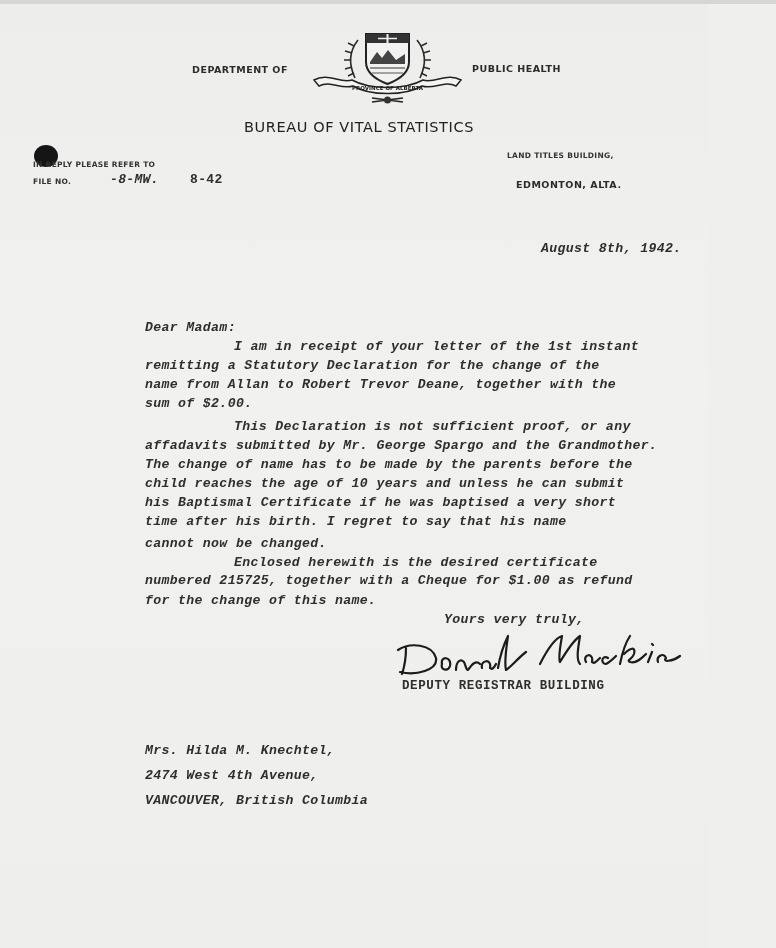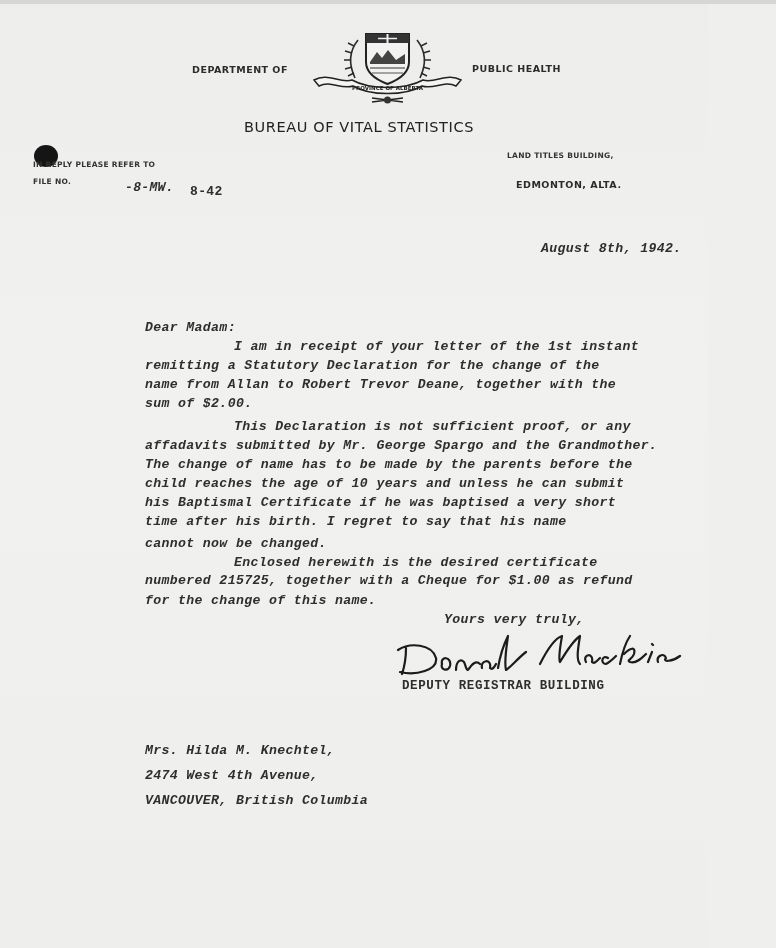--- a/index.html
+++ b/index.html
@@ -69,22 +69,22 @@
 
     <path d="M62 70 L93 74 M62 74 L93 70" stroke="#222" stroke-width="1.4"></path>
     <circle cx="77.5" cy="72" r="3.5" fill="#333"></circle>
   </svg>
 
   <div class="hdr-bureau">BUREAU OF VITAL STATISTICS</div>
 
   <div class="blot"></div>
   <div class="tiny" style="left:33px;top:160px;">IN REPLY PLEASE REFER TO</div>
   <div class="tiny" style="left:33px;top:177px;">FILE NO.</div>
-  <div class="type" style="left:110px;top:180px;font-size:13px;margin-left:15px;">-8-MW.</div>
-  <div class="type upright" style="left:190px;top:172px;font-size:13px;margin-top:12px;">8-42</div>
+  <div class="type" style="left:110px;top:172px;font-size:13px;">-8-MW.</div>
+  <div class="type upright" style="left:190px;top:172px;font-size:13px;">8-42</div>
 
   <div class="tiny" style="left:507px;top:151px;">LAND TITLES BUILDING,</div>
   <div class="hdr-small" style="left:516px;top:179px;">EDMONTON, ALTA.</div>
 
   <div class="type" style="left:541px;top:241px;">August 8th, 1942.</div>
 
   <div class="type" style="left:145px;top:320px;">Dear Madam:</div>
 
   <div class="type" style="left:234px;top:339px;">I am in receipt of your letter of the 1st instant</div>
   <div class="type" style="left:145px;top:358px;">remitting a Statutory Declaration for the change of the</div>

